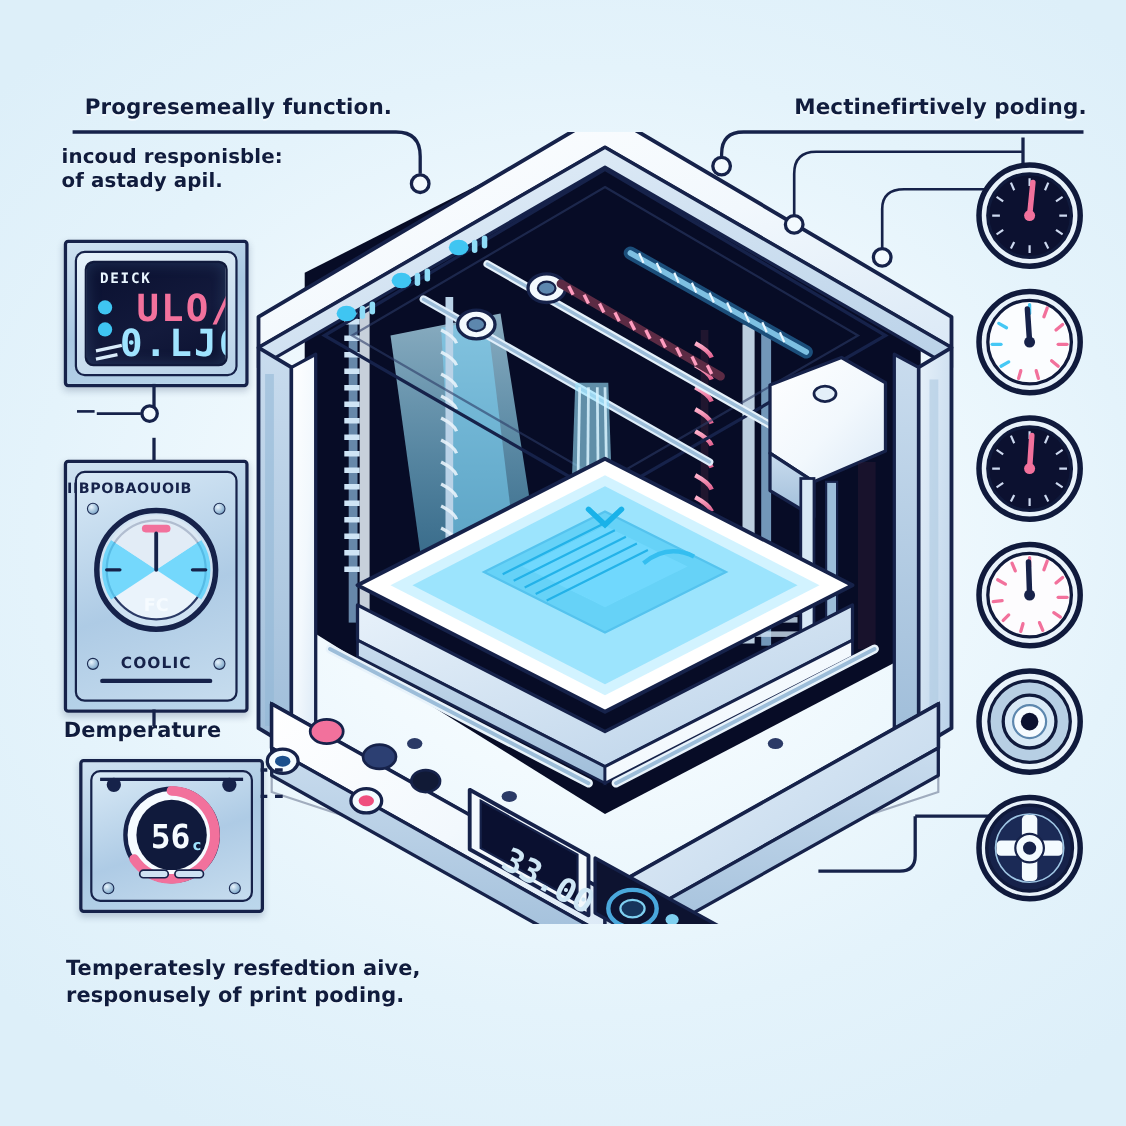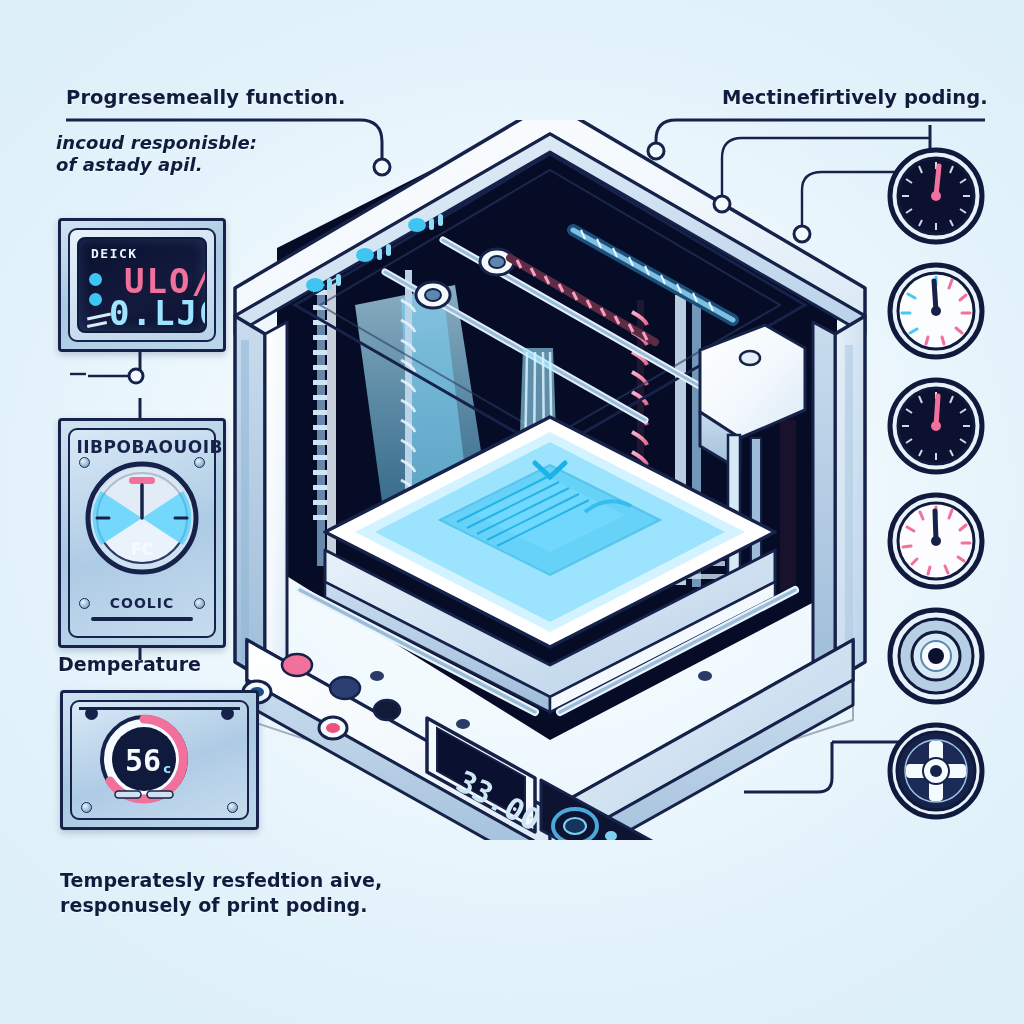--- a/index.html
+++ b/index.html
@@ -23,21 +23,21 @@
   .ann{
     position:absolute;
     color:#101c3d;
     font-weight:700;
     letter-spacing:.1px;
     line-height:1.22;
     text-shadow:0 1px 0 rgba(255,255,255,.6);
     white-space:pre-line;
   }
   .ann-title{font-size:19.5px;}
-  .ann-sub{font-size:18px;font-weight:700;font-style:italic;}
+  .ann-sub{font-size:18px;font-weight:700;}
   .ann-cap{font-size:19px;font-weight:700;line-height:1.30;}
   
   .panel{
     position:absolute;
     border-radius:4px;
     border:3px solid #16224a;
     box-shadow:0 3px 7px rgba(20,40,80,.22);
     background:linear-gradient(160deg,#cfe2f2 0%,#a9c8e2 48%,#bcd7ec 100%);
   }
   .panel-inner{
@@ -400,21 +400,21 @@
     <path class="lead" d="M140 398 V420"></path>
 
     <path class="lead" d="M140 640 V660"></path>
 
     <g stroke="#16224a" stroke-width="3" stroke-dasharray="7 7">
       <line x1="222" y1="700" x2="262" y2="700"></line>
       <line x1="222" y1="724" x2="262" y2="724"></line>
     </g>
   </svg>
 
-  <div class="ann ann-title" style="left:66px;top:86px;">Progresemeally function.</div>
+  <div class="ann ann-title" style="left:77px;top:86px;">Progresemeally function.</div>
   <div class="ann ann-sub" style="left:56px;top:132px;">incoud responisble:
 of astady apil.</div>
 
   <div class="ann ann-title" style="left:722px;top:86px;">Mectinefirtively poding.</div>
 
   <div class="ann ann-cap" style="left:60px;top:868px;">Temperatesly resfedtion aive,
 responusely of print poding.</div>
 
 
   <div class="ann ann-cap" style="left:58px;top:652px;">Demperature</div>
@@ -432,41 +432,41 @@
     </div>
   </div>
 
   <div class="panel" style="left:58px;top:418px;width:162px;height:224px;">
     <div class="panel-inner"></div>
     <div class="screw" style="left:18px;top:36px;"></div>
     <div class="screw" style="right:18px;top:36px;"></div>
     <div class="screw" style="left:18px;bottom:36px;"></div>
     <div class="screw" style="right:18px;bottom:36px;"></div>
 
-    <div style="position:absolute;left:0;right:0;top:16px;text-align:right;color:#16224a;font-size:17px;font-weight:700;letter-spacing:.5px;">IIBPOBAOUOIB</div>
+    <div style="position:absolute;left:0;right:0;top:16px;text-align:left;color:#16224a;font-size:13px;font-weight:700;letter-spacing:.5px;">IIBPOBAOUOIB</div>
 
     <svg style="position:absolute;left:22px;top:38px;" width="118" height="118" viewBox="0 0 118 118">
       <circle cx="59" cy="59" r="54" fill="#cfe2f2" stroke="#16224a" stroke-width="5"></circle>
       <circle cx="59" cy="59" r="45" fill="#eaf3fb" stroke="#2b3a66" stroke-width="2"></circle>
       <path d="M59 59 L18 86 A48 48 0 0 1 18 32 Z" fill="#5fd2fb" opacity=".85"></path>
       <path d="M59 59 L100 86 A48 48 0 0 0 100 32 Z" fill="#5fd2fb" opacity=".85"></path>
       <path d="M59 59 L18 32 A48 48 0 0 1 100 32 Z" fill="#dfeaf4" opacity=".75"></path>
       <rect x="46" y="18" width="26" height="7" rx="3.5" fill="#f2719c"></rect>
       <line x1="59" y1="59" x2="59" y2="26" stroke="#16224a" stroke-width="3.5" stroke-linecap="round"></line>
       <g stroke="#16224a" stroke-width="3" stroke-linecap="round">
         <line x1="14" y1="59" x2="26" y2="59"></line>
           <line x1="92" y1="59" x2="104" y2="59"></line>
       </g>
       <text x="59" y="96" text-anchor="middle" fill="#f6fbff" font-family="DejaVu Sans, sans-serif" font-size="16" font-weight="700">FC</text>
     </svg>
     <div style="position:absolute;left:0;right:0;bottom:34px;text-align:center;color:#16224a;font-size:14px;font-weight:700;letter-spacing:1px;">COOLIC</div>
     <div style="position:absolute;left:30px;right:30px;bottom:24px;height:4px;background:#16224a;border-radius:2px;"></div>
   </div>
 
-  <div class="panel" style="left:60px;top:690px;width:162px;height:134px;padding-left:31px;">
+  <div class="panel" style="left:72px;top:690px;width:162px;height:134px;">
     <div class="panel-inner"></div>
     <div style="position:absolute;left:16px;top:14px;right:16px;height:3px;background:#16224a;"></div>
     <div style="position:absolute;left:22px;top:14px;width:13px;height:13px;border-radius:50%;background:#16224a;"></div>
     <div style="position:absolute;right:22px;top:14px;width:13px;height:13px;border-radius:50%;background:#16224a;"></div>
     <svg style="position:absolute;left:32px;top:20px;" width="98" height="98" viewBox="0 0 98 98">
       <circle cx="49" cy="46" r="42" fill="#f6fbff" stroke="#16224a" stroke-width="4"></circle>
       <path d="M49 6 A40 40 0 1 1 15 68" fill="none" stroke="#f2719c" stroke-width="9" stroke-linecap="round"></path>
       <circle cx="49" cy="46" r="32" fill="#101a3c"></circle>
       <text x="48" y="58" text-anchor="middle" fill="#f6fbff" font-family="DejaVu Sans Mono, monospace" font-size="30" font-weight="700">56</text>
       <text x="72" y="60" text-anchor="middle" fill="#9fe4ff" font-family="DejaVu Sans, sans-serif" font-size="13" font-weight="700">c</text>

